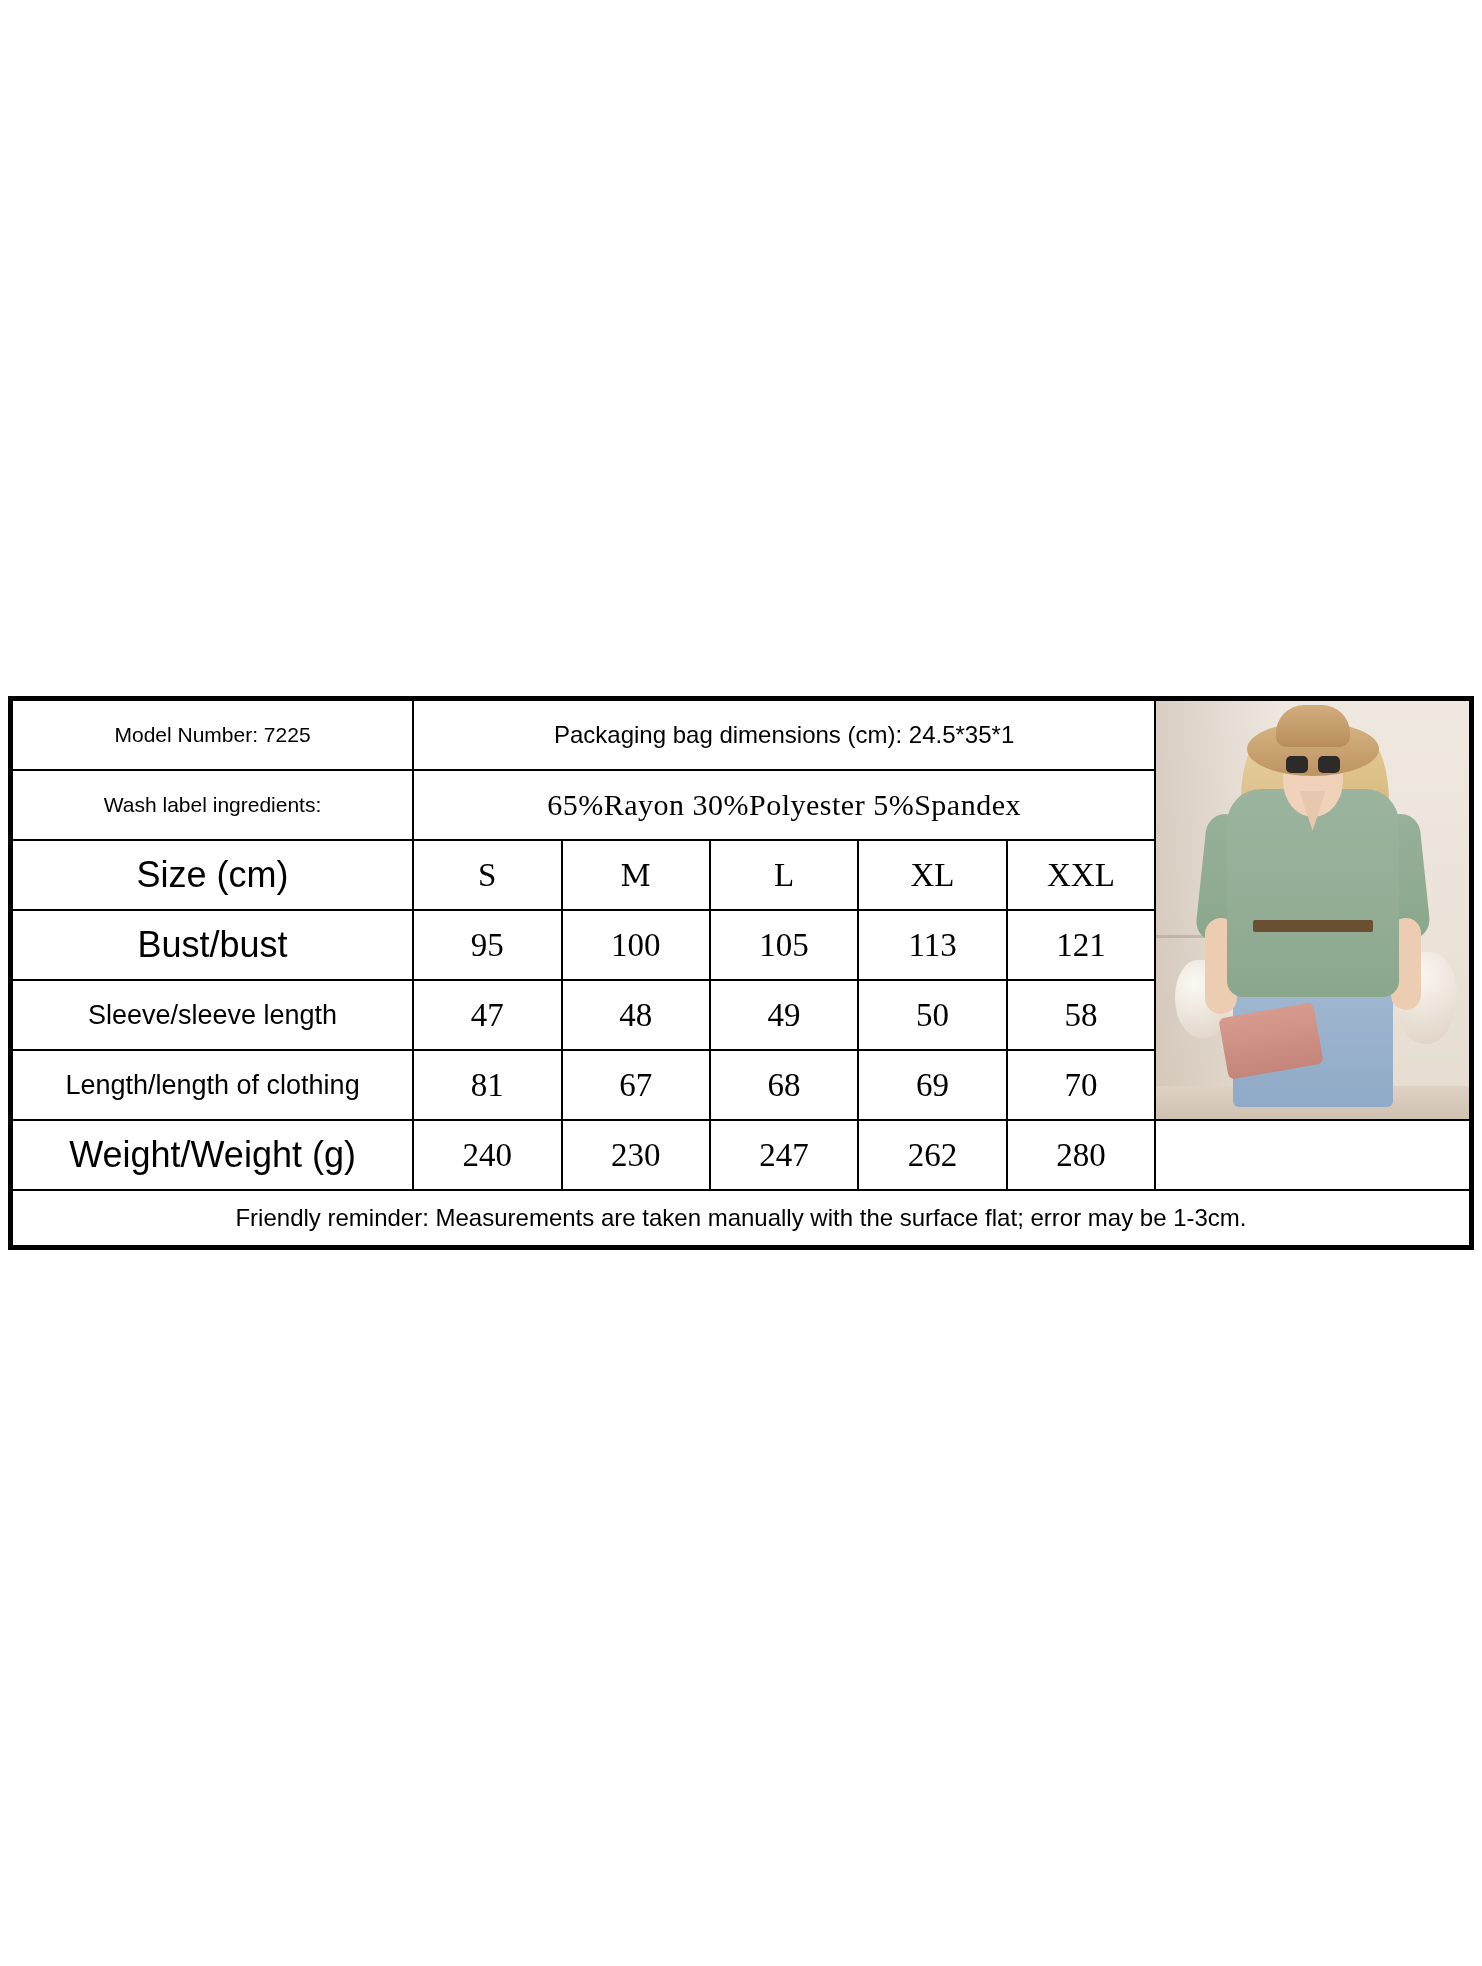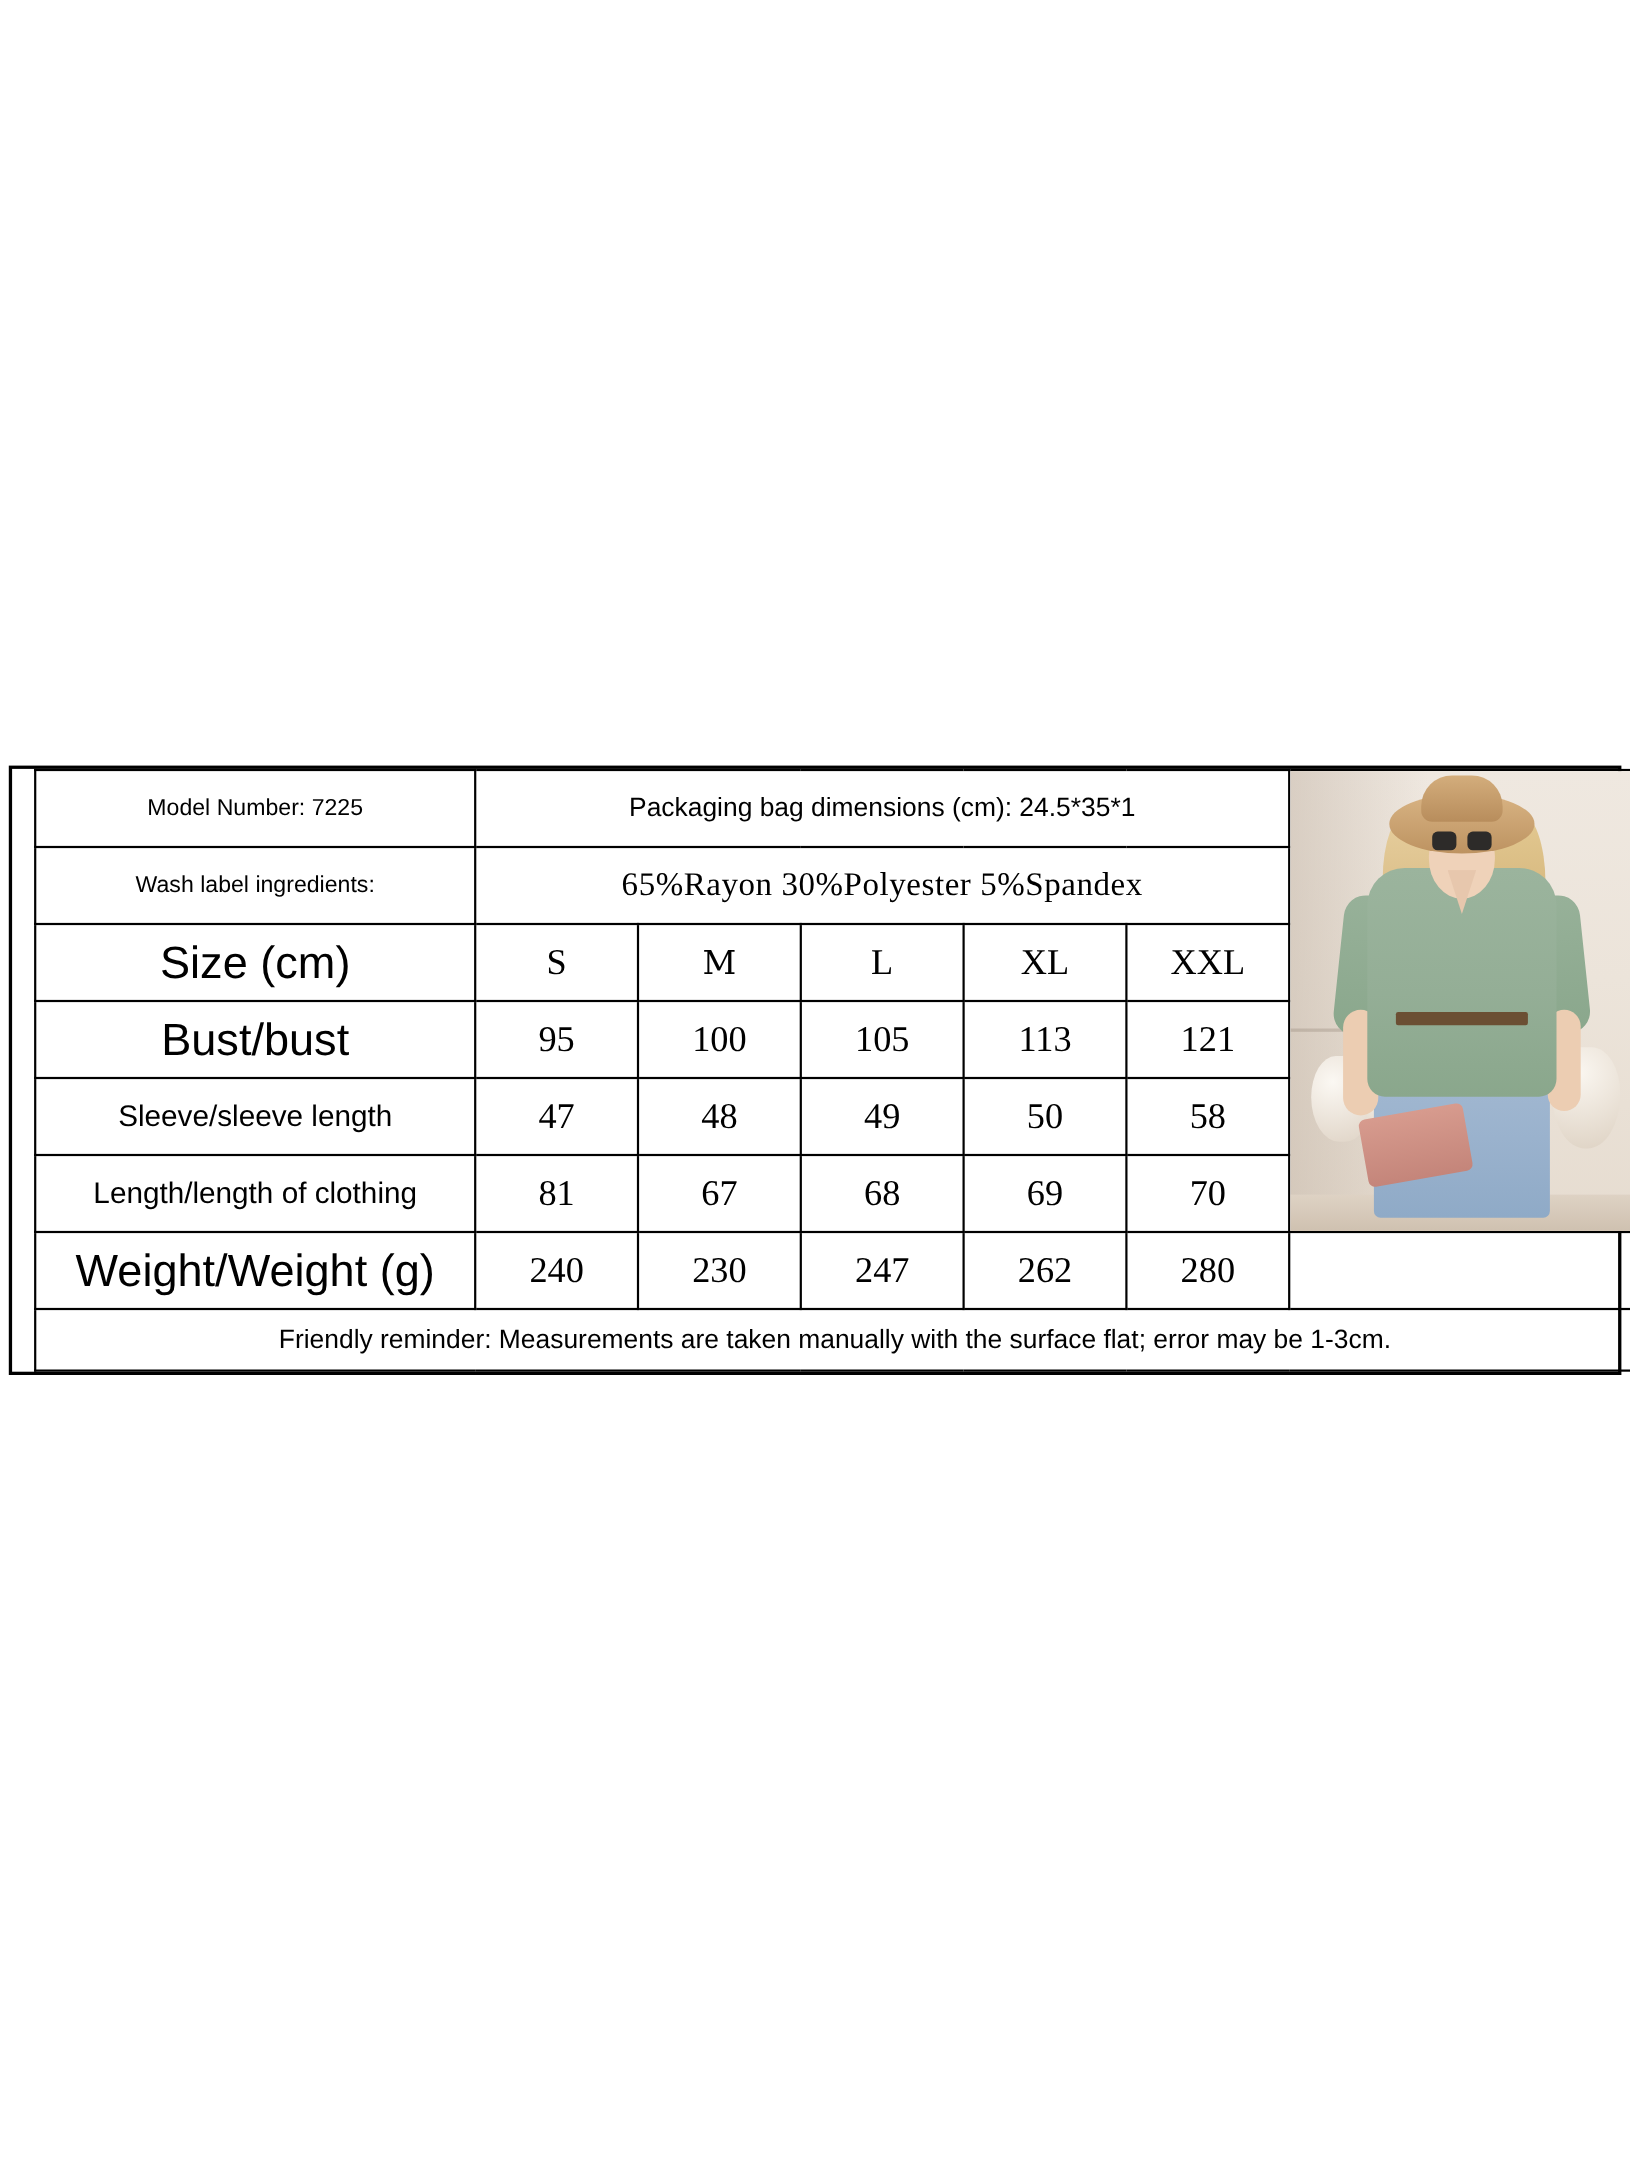--- a/index.html
+++ b/index.html
@@ -17,21 +17,20 @@
 
   
   #chart-wrap {
     position: absolute;
     left: 8px;
     top: 696px;
     width: 1466px;
     box-sizing: border-box;
     border: 3px solid #000;
     background: #fff;
-    padding-left: 20px;
   }
 
   table.sizechart {
     border-collapse: collapse;
     width: 100%;
     table-layout: fixed;
   }
 
   table.sizechart td {
     border: 2px solid #000;
@@ -55,21 +54,21 @@
 
   .lbl-small {
     font-size: 21px;
     font-family: "Liberation Sans", sans-serif;
   }
   .lbl-mid {
     font-size: 27px;
     font-family: "Liberation Sans", sans-serif;
   }
   .lbl-large {
-    font-size: 41px;
+    font-size: 36px;
     font-family: "Liberation Sans", sans-serif;
   }
   .pack-text {
     font-size: 24px;
     font-family: "Liberation Sans", sans-serif;
   }
   .wash-text {
     font-size: 30px;
     font-family: "Liberation Serif", serif;
     letter-spacing: 0.5px;

